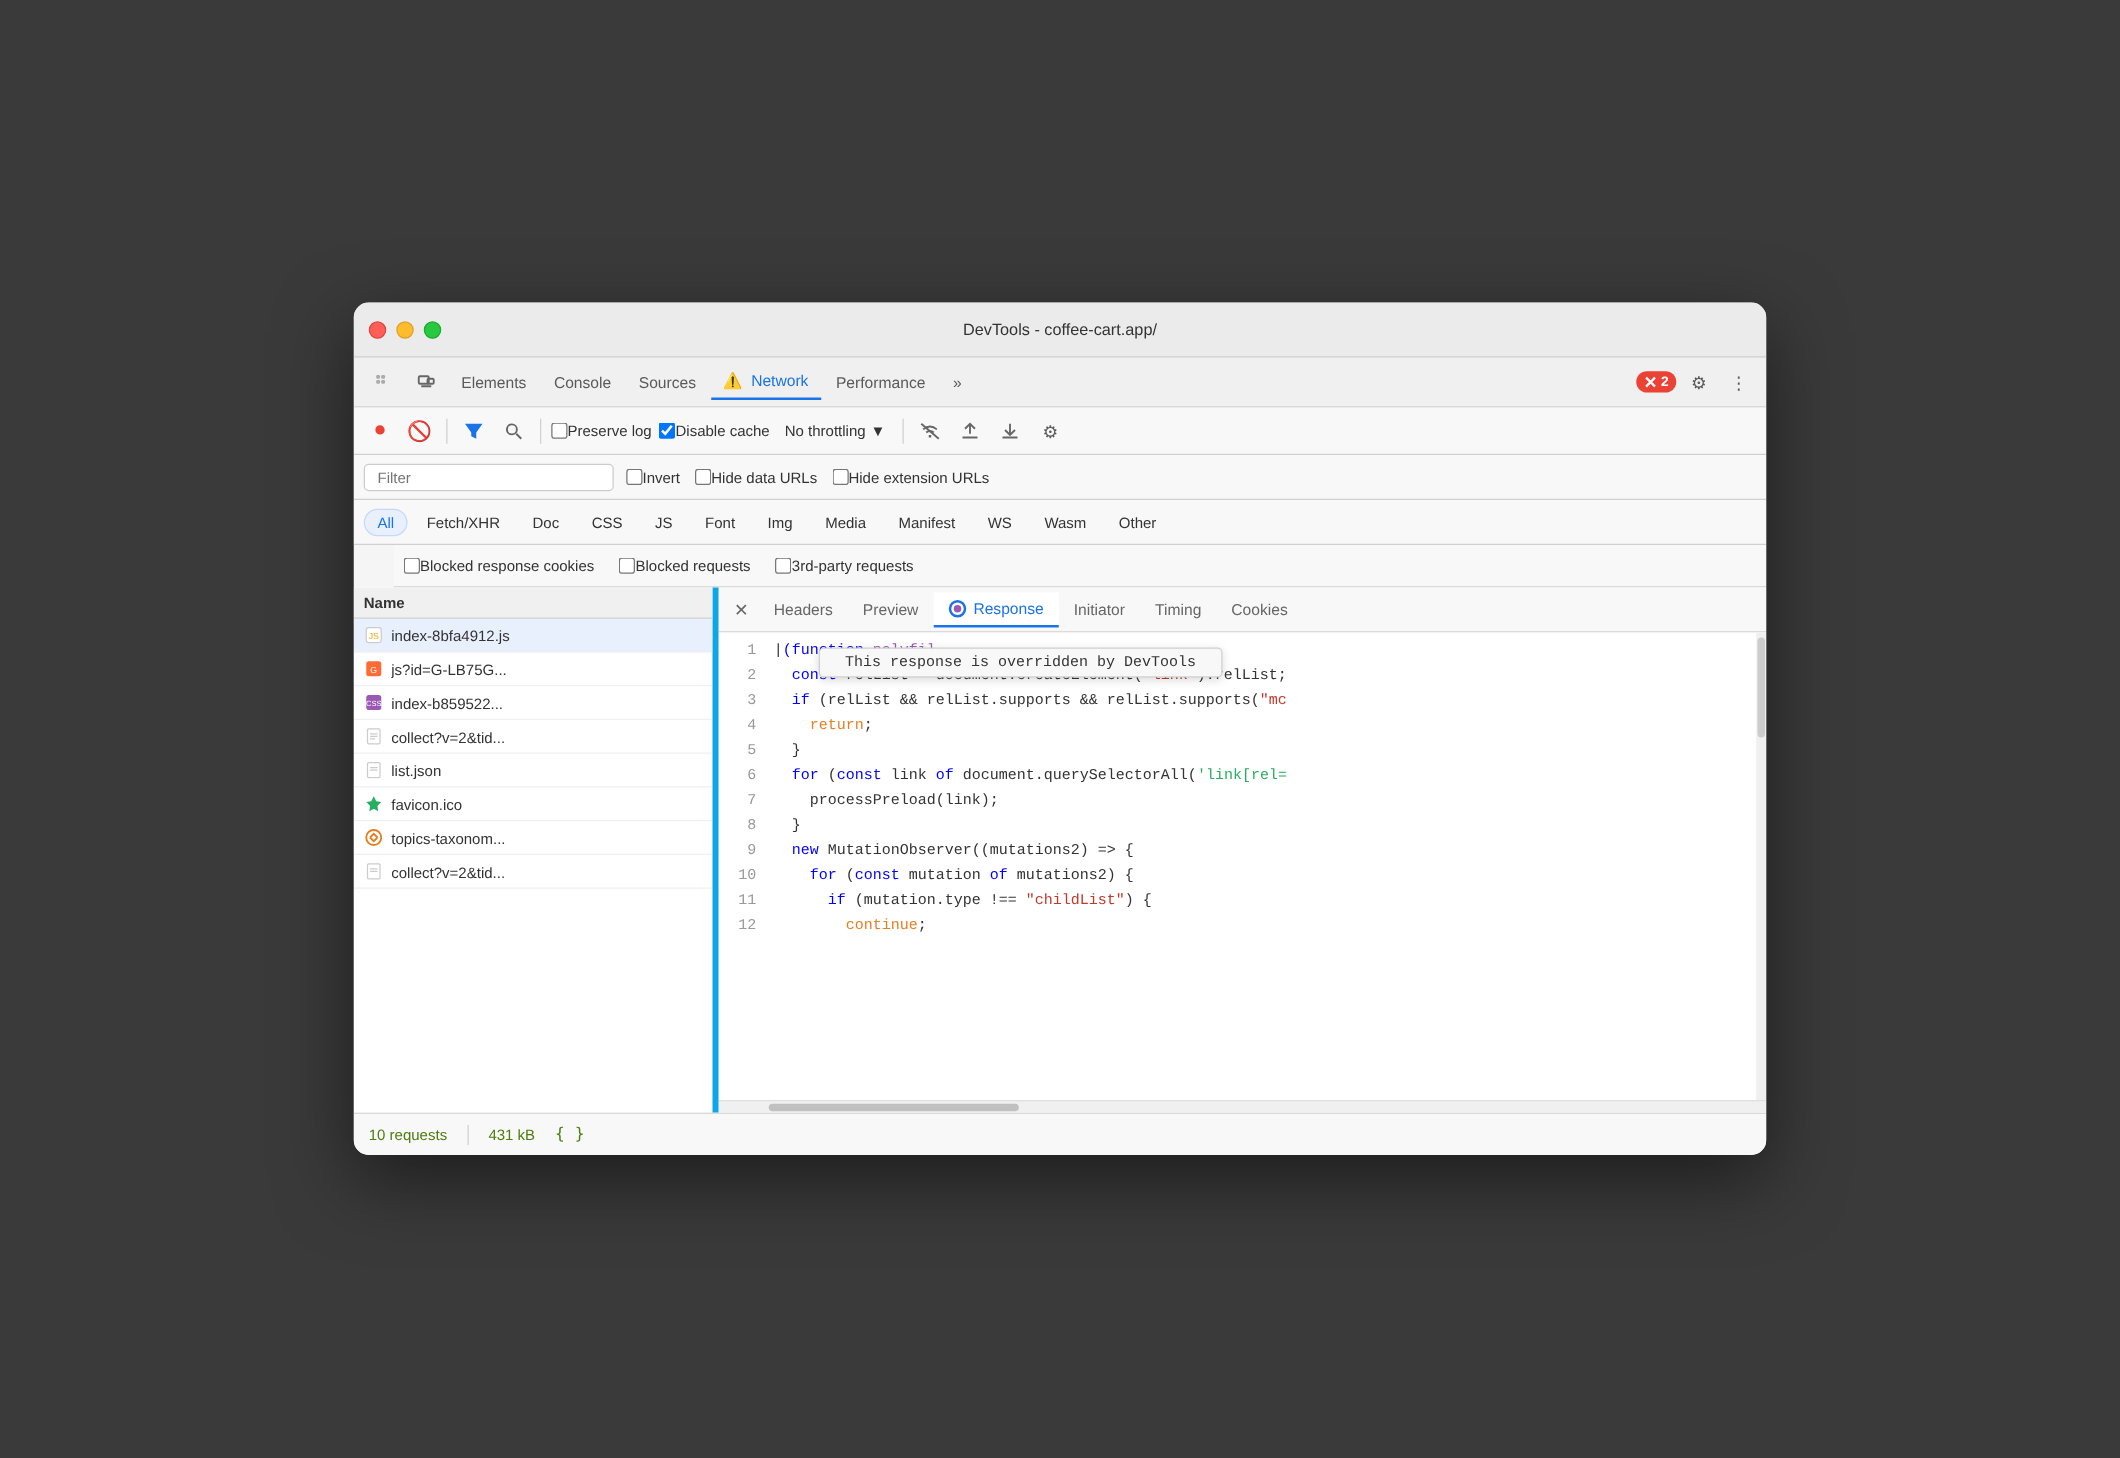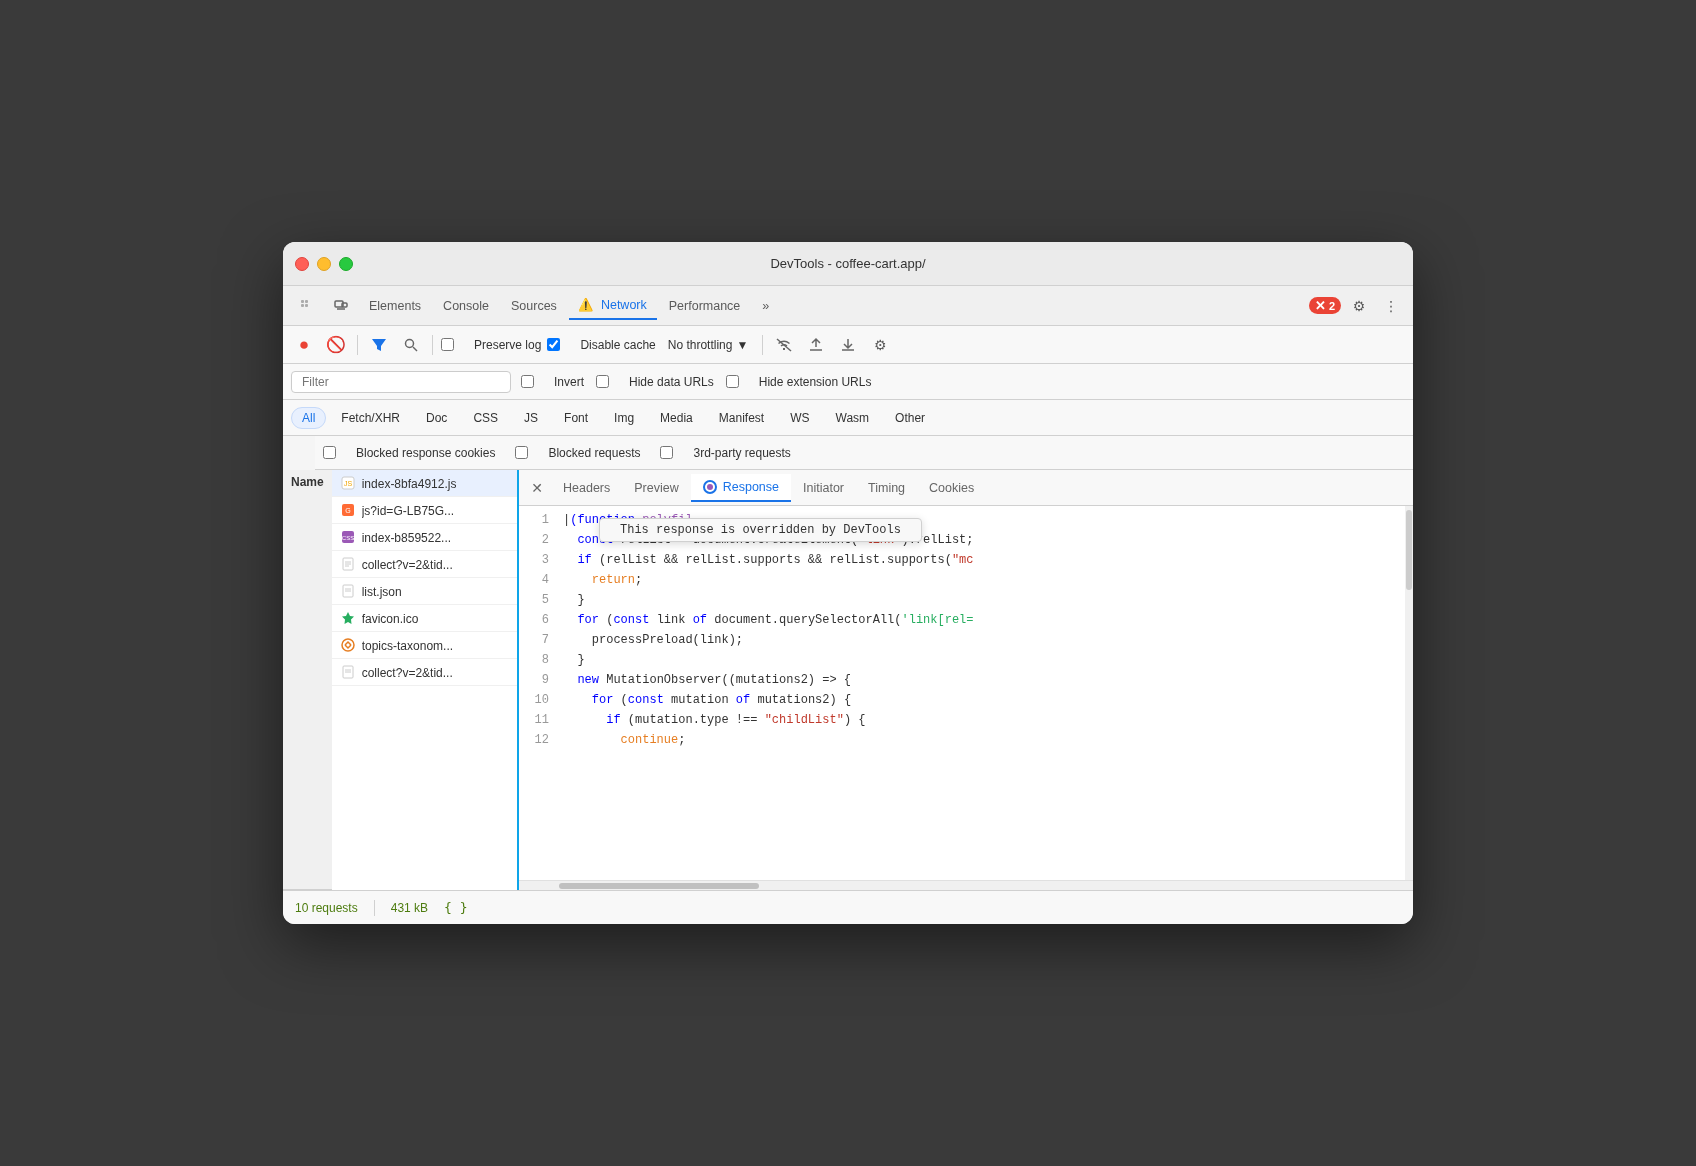--- a/index.html
+++ b/index.html
@@ -141,21 +141,21 @@
     }
     .toolbar-divider {
       width: 1px;
       height: 20px;
       background: #d0d0d0;
       margin: 0 2px;
     }
     .checkbox-label {
       display: flex;
       align-items: center;
-      gap: 20px;
+      gap: 0;
       font-size: 12px;
       color: #333;
       cursor: pointer;
       justify-content: space-between;
     }
     .checkbox-label input[type="checkbox"] {
       width: 13px;
       height: 13px;
     }
     .throttle-select {
@@ -176,21 +176,21 @@
       align-items: center;
       height: 36px;
       padding: 0 8px;
       gap: 10px;
     }
     .filter-input {
       border: 1px solid #ccc;
       border-radius: 4px;
       padding: 3px 10px;
       font-size: 12px;
-      width: 220px;
+      width: 200px;
       color: #999;
       background: white;
     }
     .filter-options {
       display: flex;
       align-items: center;
       gap: 12px;
     }
     
     .type-filter {
@@ -228,25 +228,25 @@
       gap: 20px;
       margin-left: 32px;
     }
     
     .main-content {
       display: flex;
       height: 420px;
     }
     
     .requests-panel {
-      width: 236px;
-      border-right: 2px solid #0ea5e9;
+      width: 292px;
+      border-right: 5px solid #0ea5e9;
       background: white;
       display: flex;
-      flex-direction: row;
+      flex-direction: column;
       overflow: hidden;
     }
     .requests-header {
       background: #f0f0f0;
       border-bottom: 1px solid #d0d0d0;
       padding: 5px 8px;
       font-size: 12px;
       font-weight: 600;
       color: #333;
     }

